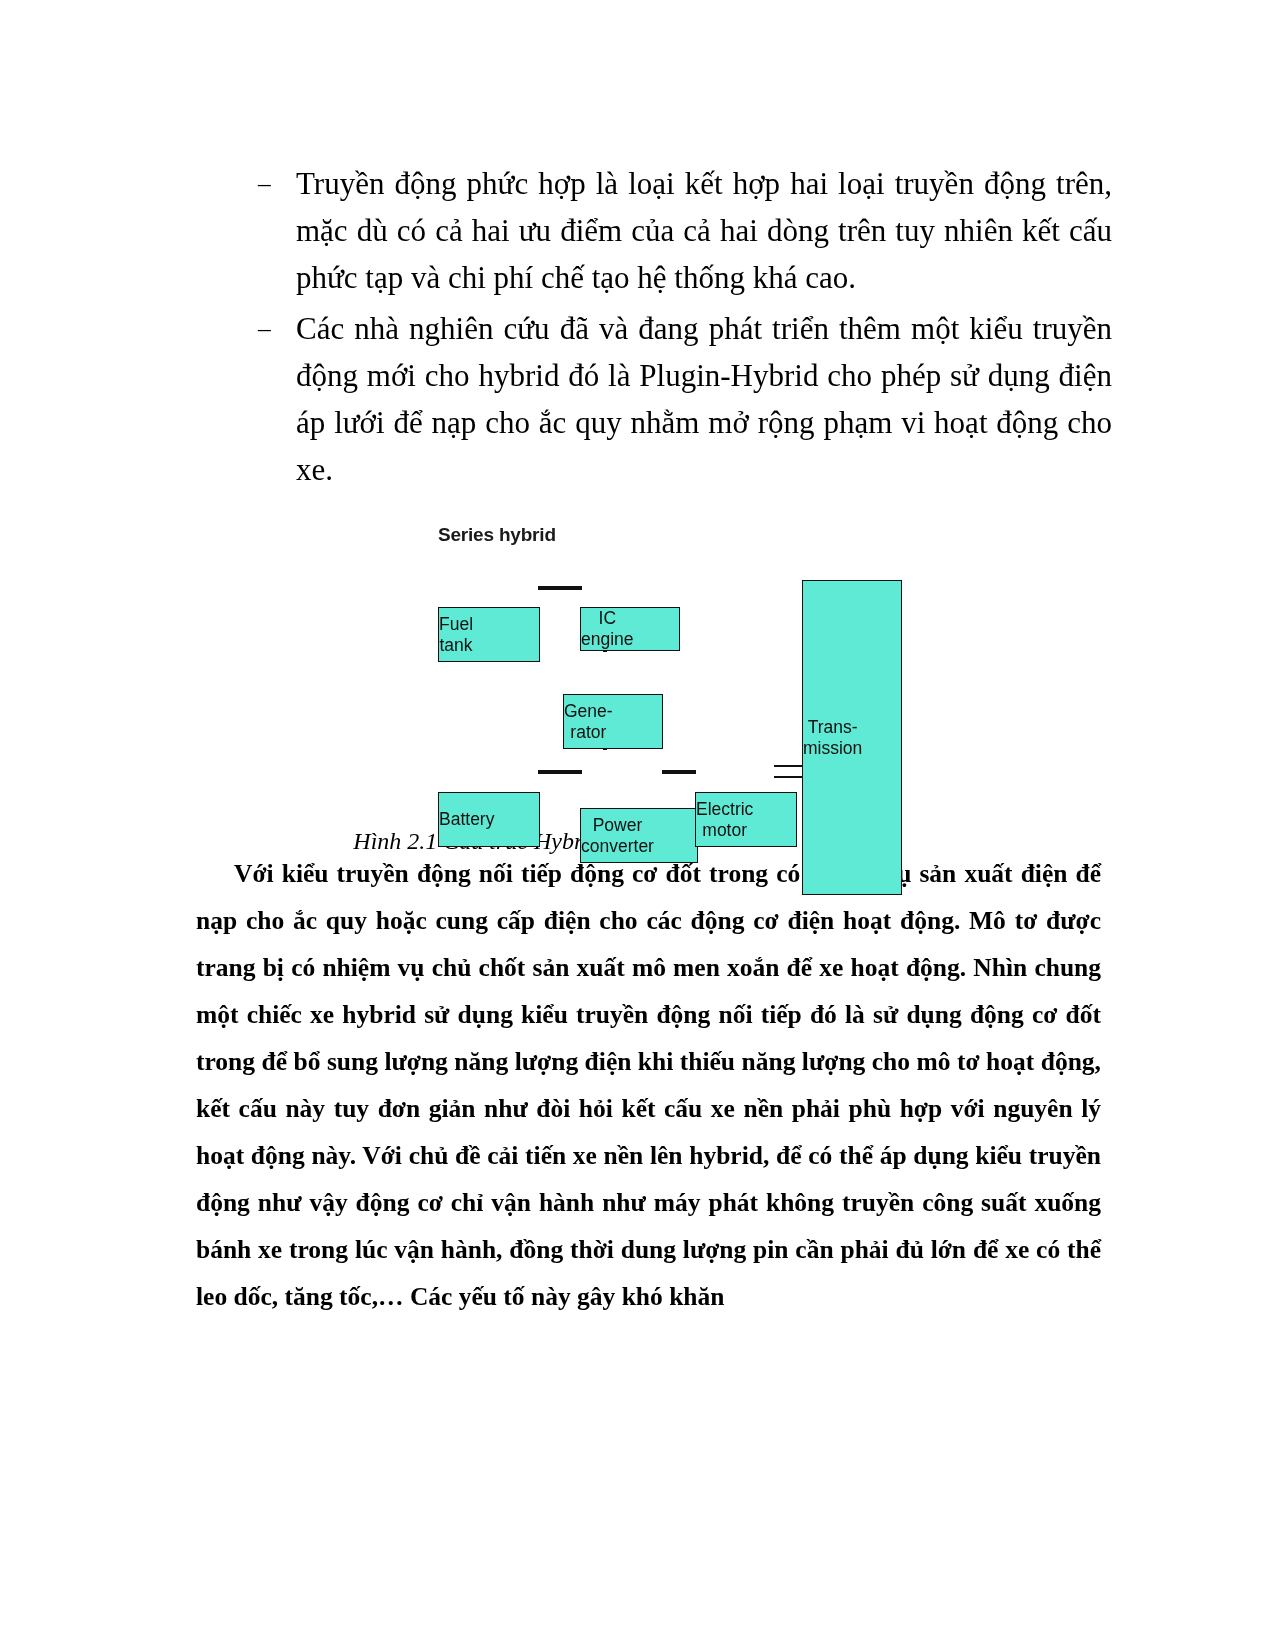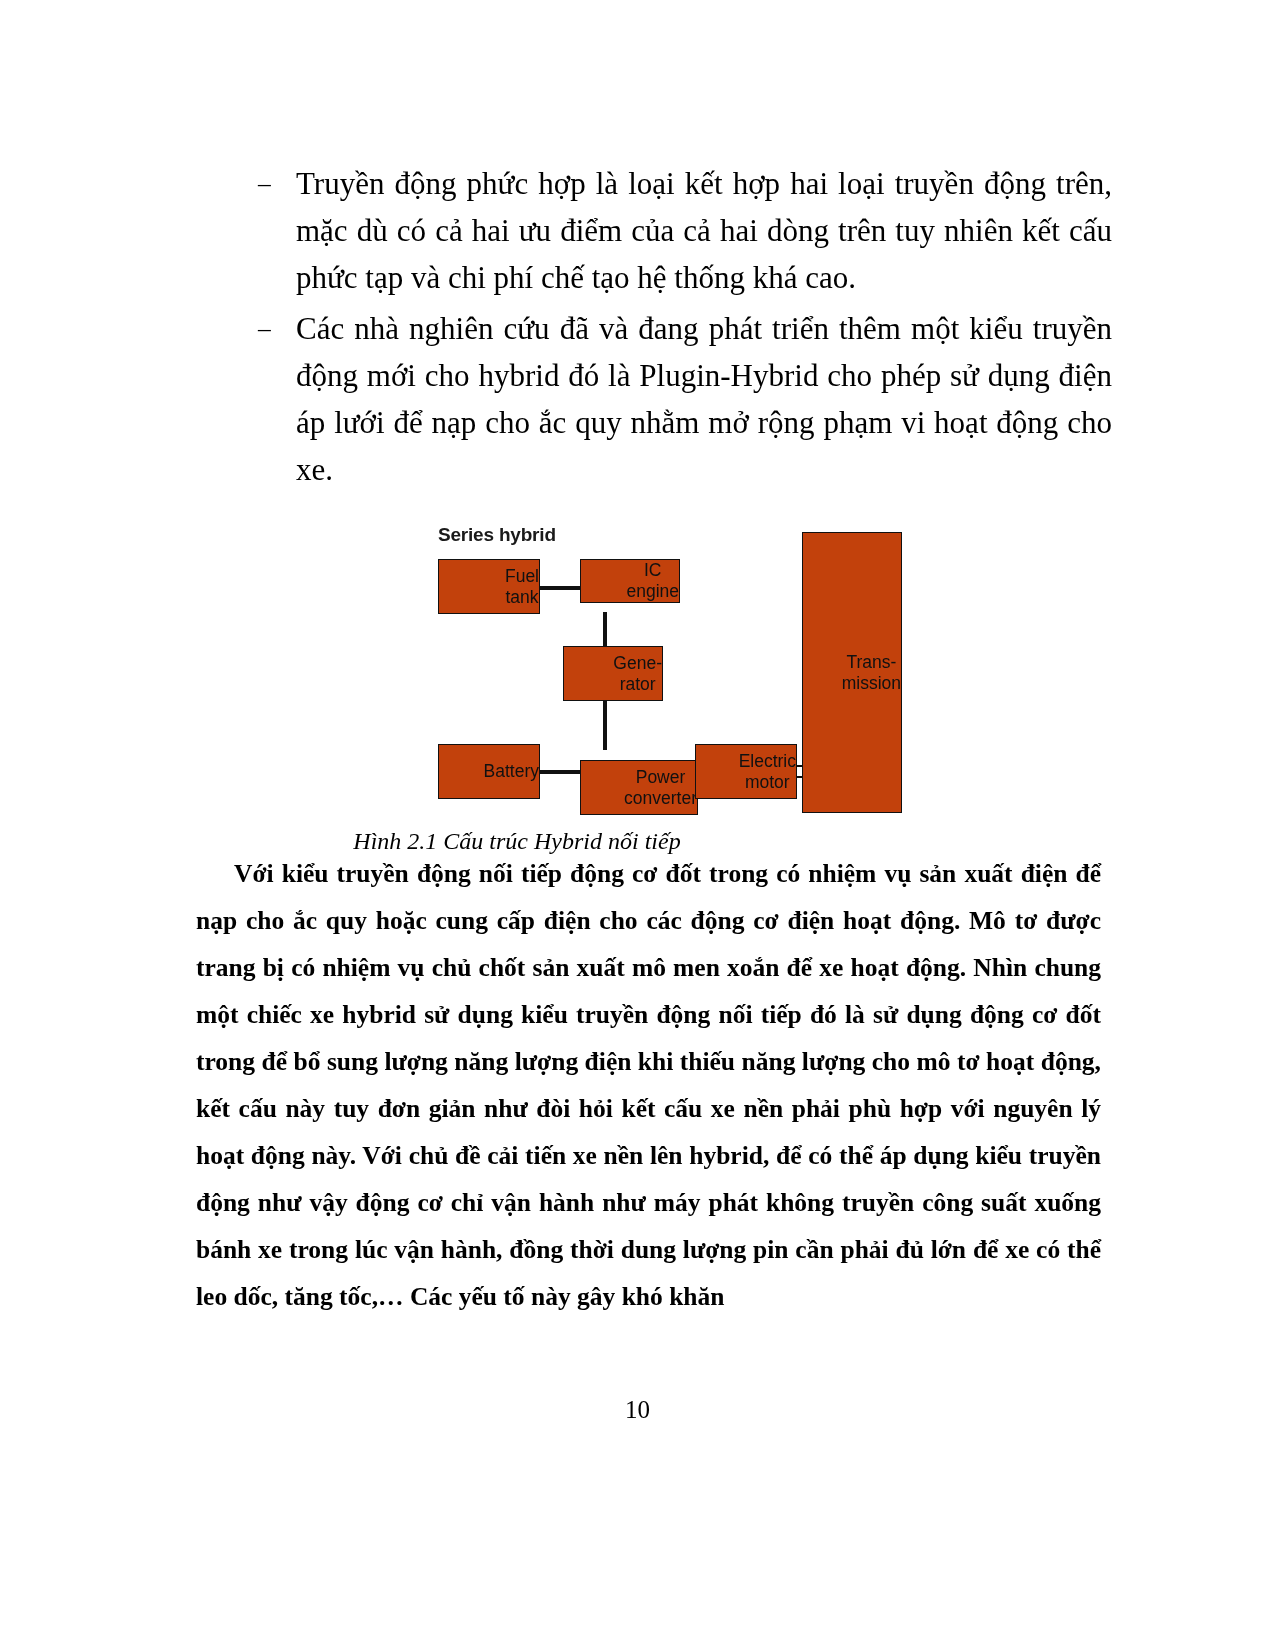--- a/index.html
+++ b/index.html
@@ -79,30 +79,31 @@
     font-family: "Liberation Sans", "DejaVu Sans", sans-serif;
     font-size: 19px;
     font-weight: bold;
     color: #1a1a1a;
     letter-spacing: -0.2px;
   }
   .node {
     position: absolute;
     box-sizing: border-box;
     border: 1.5px solid #111111;
-    background: #c2410c;
+    background: #5eead4;
     font-family: "Liberation Sans", "DejaVu Sans", sans-serif;
     font-size: 17.5px;
     color: #111111;
     display: flex;
     align-items: center;
-    justify-content: flex-end;
+    justify-content: flex-start;
     text-align: center;
     line-height: 21px;
     z-index: 2;
+    margin-top: 48px;
   }
   .wire {
     position: absolute;
     background: #111111;
     z-index: 1;
   }
 
   
   .caption {
     position: absolute;
@@ -192,25 +193,24 @@
     </div>
 
     <div class="node" style="left:150px; top:236px; width:118px; height:55px;">
       <span>Power<br>converter</span>
     </div>
 
     <div class="node" style="left:265px; top:220px; width:102px; height:55px;">
       <span>Electric<br>motor</span>
     </div>
 
-    <div class="node" style="left:372px; top:8px; width:100px; height:281px;">
+    <div class="node" style="left:372px; top:8px; width:100px; height:315px;">
       <span>Trans-<br>mission</span>
     </div>
 
   </div>
 
   <div class="caption">Hình 2.1 Cấu trúc Hybrid nối tiếp</div>
 
   <div class="body-par">Với kiểu truyền động nối tiếp động cơ đốt trong có nhiệm vụ sản xuất điện để nạp cho ắc quy hoặc cung cấp điện cho các động cơ điện hoạt động. Mô tơ được trang bị có nhiệm vụ chủ chốt sản xuất mô men xoắn để xe hoạt động. Nhìn chung một chiếc xe hybrid sử dụng kiểu truyền động nối tiếp đó là sử dụng động cơ đốt trong để bổ sung lượng năng lượng điện khi thiếu năng lượng cho mô tơ hoạt động, kết cấu này tuy đơn giản như đòi hỏi kết cấu xe nền phải phù hợp với nguyên lý hoạt động này. Với chủ đề cải tiến xe nền lên hybrid, để có thể áp dụng kiểu truyền động như vậy động cơ chỉ vận hành như máy phát không truyền công suất xuống bánh xe trong lúc vận hành, đồng thời dung lượng pin cần phải đủ lớn để xe có thể leo dốc, tăng tốc,… Các yếu tố này gây khó khăn</div>
 
-  <div class="page-number">10</div>
 
 </div>
 
 </body></html>

